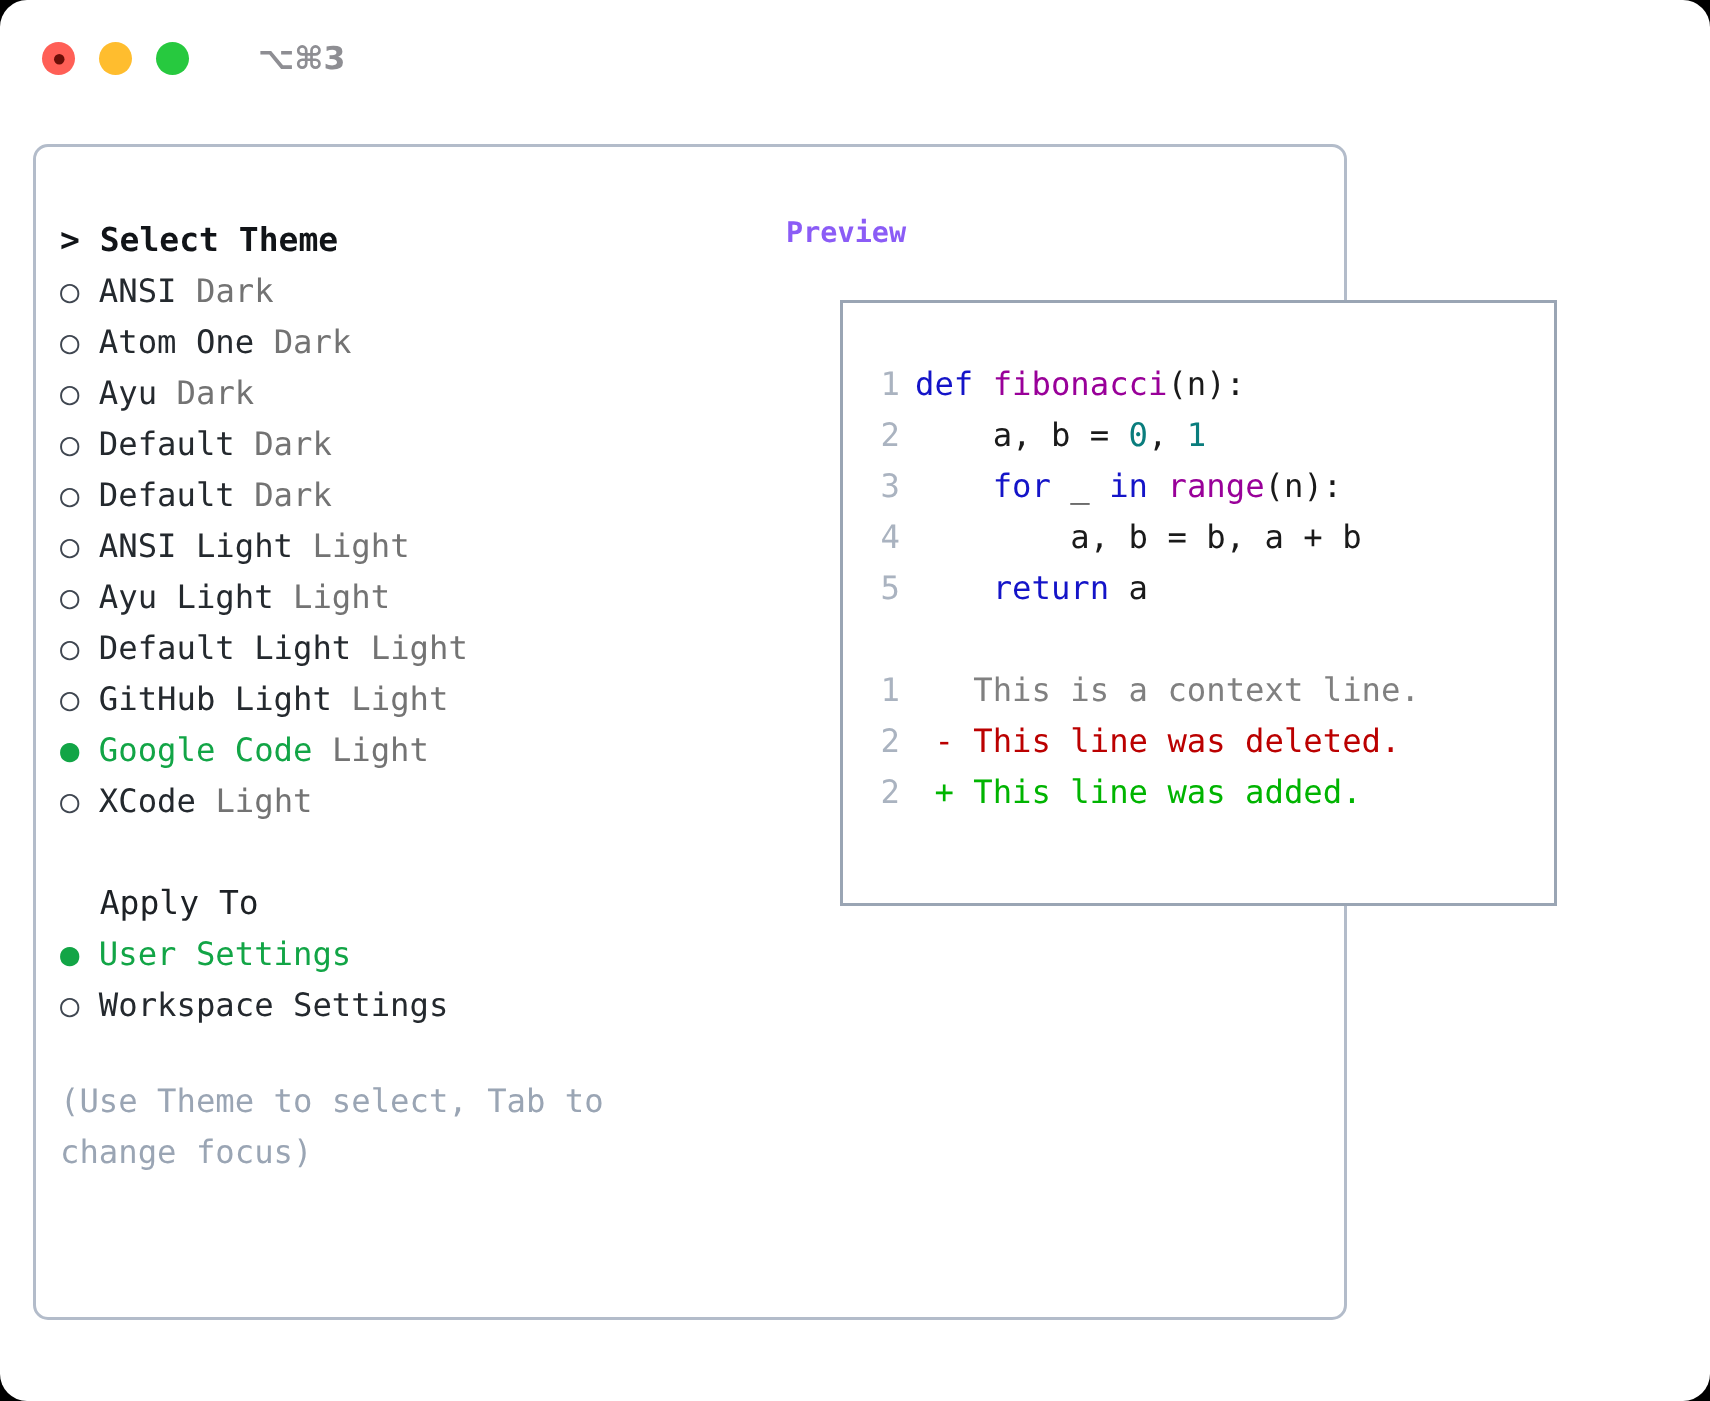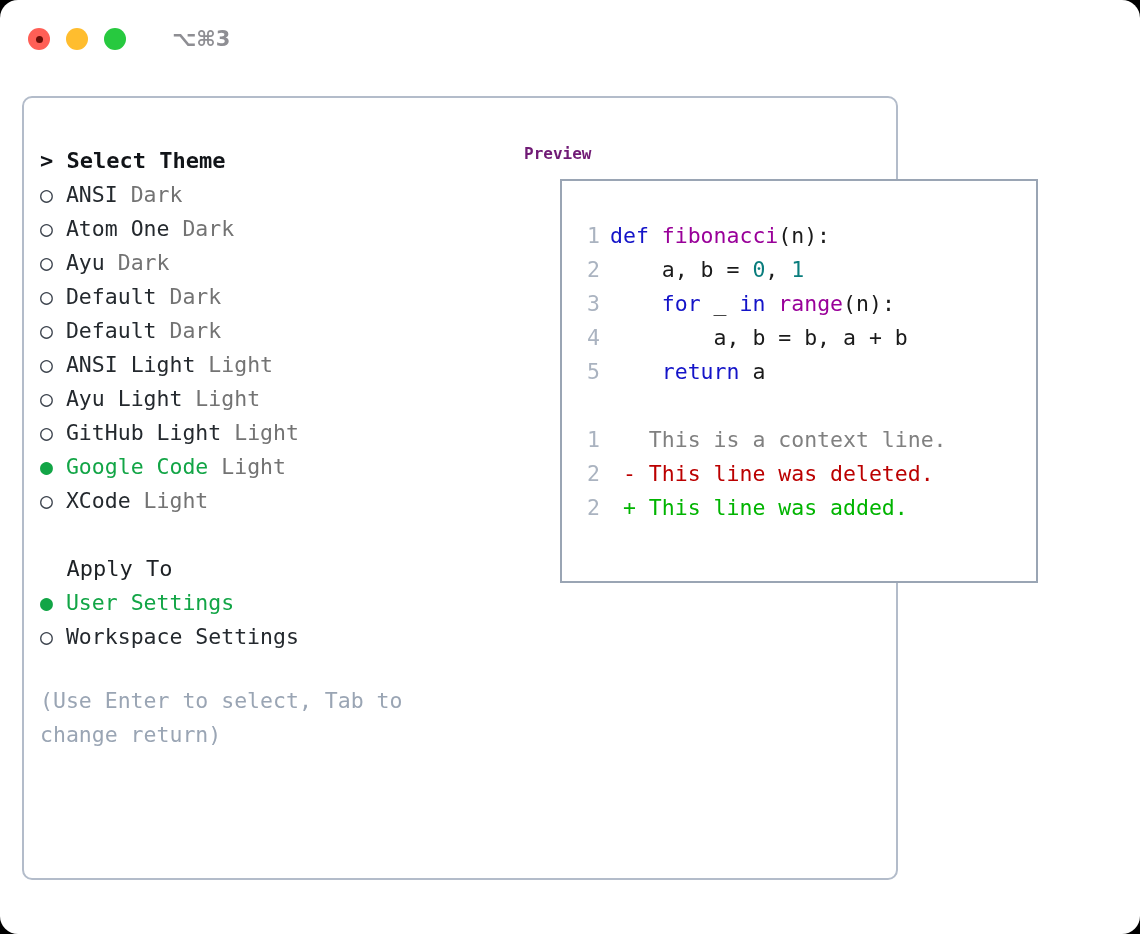--- a/index.html
+++ b/index.html
@@ -87,24 +87,24 @@
     color: #9aa5b4;
     max-width: 420px;
     white-space: pre-wrap;
   }
   
   #right-col {
     flex: 1 1 auto;
     padding-left: 22px;
   }
   #preview-title {
-    font-size: 16px;
+    font-size: 19px;
     font-weight: bold;
-    color: #701a75;
-    margin-bottom: 16px;
+    color: #8b5cf6;
+    margin-bottom: 34px;
   }
   #preview-box {
     width: 478px;
     height: 404px;
     border: 2px solid #9aa5b4;
     background: #ffffff;
     padding: 38px 0 0 18px;
     margin-left: 36px;
   }
   .code-line {
@@ -152,35 +152,36 @@
         <div class="list-line hdr"><span>&gt;</span> <span>Select Theme</span></div>
 
         <div id="theme-list">
             <div class="list-line"><span class="marker">○</span> <span>ANSI</span> <span class="variant">Dark</span></div>
             <div class="list-line"><span class="marker">○</span> <span>Atom One</span> <span class="variant">Dark</span></div>
             <div class="list-line"><span class="marker">○</span> <span>Ayu</span> <span class="variant">Dark</span></div>
             <div class="list-line"><span class="marker">○</span> <span>Default</span> <span class="variant">Dark</span></div>
             <div class="list-line"><span class="marker">○</span> <span>Default</span> <span class="variant">Dark</span></div>
             <div class="list-line"><span class="marker">○</span> <span>ANSI Light</span> <span class="variant">Light</span></div>
             <div class="list-line"><span class="marker">○</span> <span>Ayu Light</span> <span class="variant">Light</span></div>
+            <div class="list-line"><span class="marker">○</span> <span>Default Light</span> <span class="variant">Light</span></div>
             <div class="list-line"><span class="marker">○</span> <span>GitHub Light</span> <span class="variant">Light</span></div>
             <div class="list-line"><span class="marker-on">●</span> <span class="label-on">Google Code</span> <span class="variant">Light</span></div>
             <div class="list-line"><span class="marker">○</span> <span>XCode</span> <span class="variant">Light</span></div>
           </div>
 
         <div class="spacer-line"></div>
 
         <div class="list-line apply-hdr">  <span>Apply To</span></div>
 
         <div id="apply-list">
             <div class="list-line"><span class="marker-on">●</span> <span class="label-on">User Settings</span></div>
             <div class="list-line"><span class="marker">○</span> <span>Workspace Settings</span></div>
           </div>
 
-        <div id="hint">(Use Enter to select, Tab to change return)</div>
+        <div id="hint">(Use Theme to select, Tab to change focus)</div>
       </div>
 
       <div id="right-col">
         <div id="preview-title">Preview</div>
         <div id="preview-box">
           <div id="code-block">
               <div class="code-line"><span class="ln">1</span><span class="kw">def </span><span class="fn">fibonacci</span><span class="plain">(n):</span></div>
               <div class="code-line"><span class="ln">2</span><span class="plain">    a, b = </span><span class="num">0</span><span class="plain">, </span><span class="num">1</span></div>
               <div class="code-line"><span class="ln">3</span><span class="plain">    </span><span class="kw">for</span><span class="plain"> _ </span><span class="kw">in</span><span class="plain"> </span><span class="fn">range</span><span class="plain">(n):</span></div>
               <div class="code-line"><span class="ln">4</span><span class="plain">        a, b = b, a + b</span></div>

